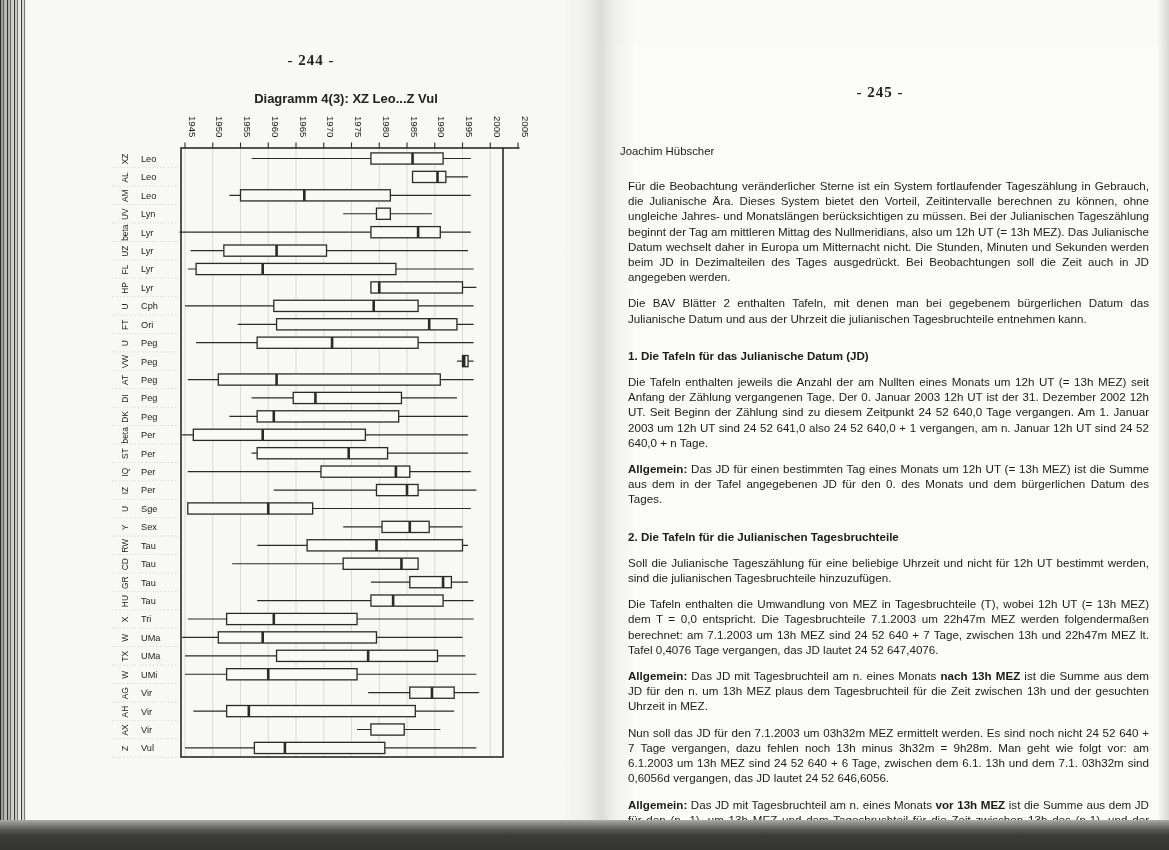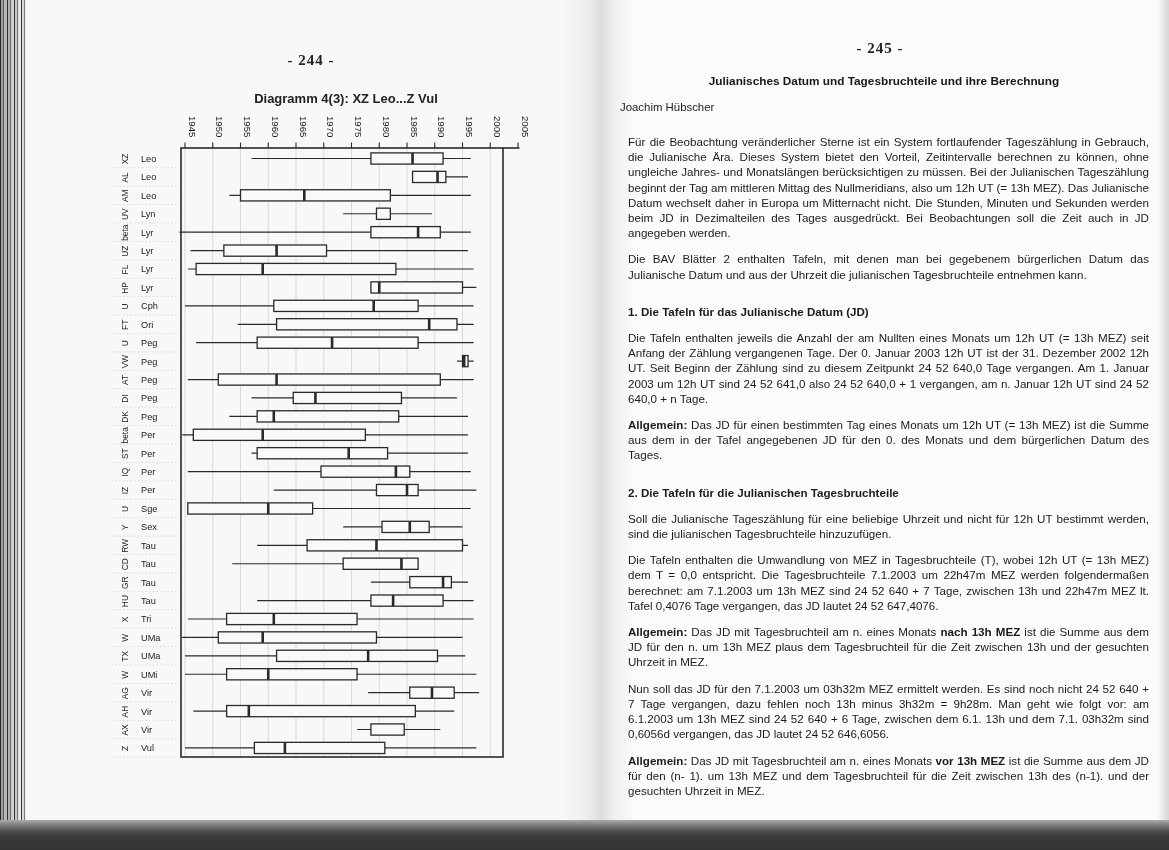--- a/index.html
+++ b/index.html
@@ -4,21 +4,21 @@
 <style>
   html,body{margin:0;padding:0;}
   body{
     width:1169px;height:850px;position:relative;overflow:hidden;
     background:#fafaf8;
     font-family:"Liberation Sans", sans-serif;
     color:#1e1e1e;
   }
   .page{position:absolute;top:0;bottom:0;}
   .page-left{left:26px;width:549px;background:#f8f8f6;}
-  .page-right{left:600px;width:562px;background:#fbfbf9;}
+  .page-right{left:600px;width:562px;background:#fbfbf9;margin-top:44px;}
 
   
   .binding-strip{
     position:absolute;left:0;top:0;width:26px;height:850px;z-index:5;
     background:
       linear-gradient(90deg, rgba(0,0,0,.30), rgba(0,0,0,0) 85%),
       repeating-linear-gradient(90deg,
         #3b3b39 0px, #3b3b39 1.4px,
         #d9d9d7 1.4px, #d9d9d7 3.2px,
         #7b7b79 3.2px, #7b7b79 4.4px,
@@ -380,21 +380,20 @@
           <text x="141" y="751.34" font-size="9.2" fill="#222" font-family="&quot;Liberation Sans&quot;, sans-serif">Vul</text>
           <line x1="185" y1="747.94" x2="476.375" y2="747.94" stroke="#2a2a28" stroke-width="1.2"></line>
           <rect x="254.375" y="742.34" width="130.42499999999995" height="11.2" fill="#f9f9f7" stroke="#2a2a28" stroke-width="1.3"></rect>
           <line x1="284.9" y1="742.34" x2="284.9" y2="753.5400000000001" stroke="#2a2a28" stroke-width="2.6"></line>
         </g>
       </svg>
   </div>
 
   <div class="page page-right">
     <div class="page-number pn-right">- 245 -</div>
-    <div class="article-title">Julianisches Datum und Tagesbruchteile und ihre Berechnung</div>
     <div class="article-author">Joachim Hübscher</div>
     <div class="article-body" id="article-body">
         <div class="blk blk-p"><span>Für die Beobachtung veränderlicher Sterne ist ein System fortlaufender Tageszählung in Gebrauch, die Julianische Ära. Dieses System bietet den Vorteil, Zeitintervalle berechnen zu können, ohne ungleiche Jahres- und Monatslängen berücksichtigen zu müssen. Bei der Julianischen Tageszählung beginnt der Tag am mittleren Mittag des Nullmeridians, also um 12h UT (= 13h MEZ). Das Julianische Datum wechselt daher in Europa um Mitternacht nicht. Die Stunden, Minuten und Sekunden werden beim JD in Dezimalteilen des Tages ausgedrückt. Bei Beobachtungen soll die Zeit auch in JD angegeben werden.</span></div>
         <div class="blk blk-p"><span>Die BAV Blätter 2 enthalten Tafeln, mit denen man bei gegebenem bürgerlichen Datum das Julianische Datum und aus der Uhrzeit die julianischen Tagesbruchteile entnehmen kann.</span></div>
         <div class="blk blk-h"><b>1. Die Tafeln für das Julianische Datum (JD)</b></div>
         <div class="blk blk-p"><span>Die Tafeln enthalten jeweils die Anzahl der am Nullten eines Monats um 12h UT (= 13h MEZ) seit Anfang der Zählung vergangenen Tage. Der 0. Januar 2003 12h UT ist der 31. Dezember 2002 12h UT. Seit Beginn der Zählung sind zu diesem Zeitpunkt 24 52 640,0 Tage vergangen. Am 1. Januar 2003 um 12h UT sind 24 52 641,0 also 24 52 640,0 + 1 vergangen, am n. Januar 12h UT sind 24 52 640,0 + n Tage.</span></div>
         <div class="blk blk-p"><b>Allgemein:</b><span> Das JD für einen bestimmten Tag eines Monats um 12h UT (= 13h MEZ) ist die Summe aus dem in der Tafel angegebenen JD für den 0. des Monats und dem bürgerlichen Datum des Tages.</span></div>
         <div class="blk blk-h"><b>2. Die Tafeln für die Julianischen Tagesbruchteile</b></div>
         <div class="blk blk-p"><span>Soll die Julianische Tageszählung für eine beliebige Uhrzeit und nicht für 12h UT bestimmt werden, sind die julianischen Tagesbruchteile hinzuzufügen.</span></div>
         <div class="blk blk-p"><span>Die Tafeln enthalten die Umwandlung von MEZ in Tagesbruchteile (T), wobei 12h UT (= 13h MEZ) dem T = 0,0 entspricht. Die Tagesbruchteile 7.1.2003 um 22h47m MEZ werden folgendermaßen berechnet: am 7.1.2003 um 13h MEZ sind 24 52 640 + 7 Tage, zwischen 13h und 22h47m MEZ lt. Tafel 0,4076 Tage vergangen, das JD lautet 24 52 647,4076.</span></div>

